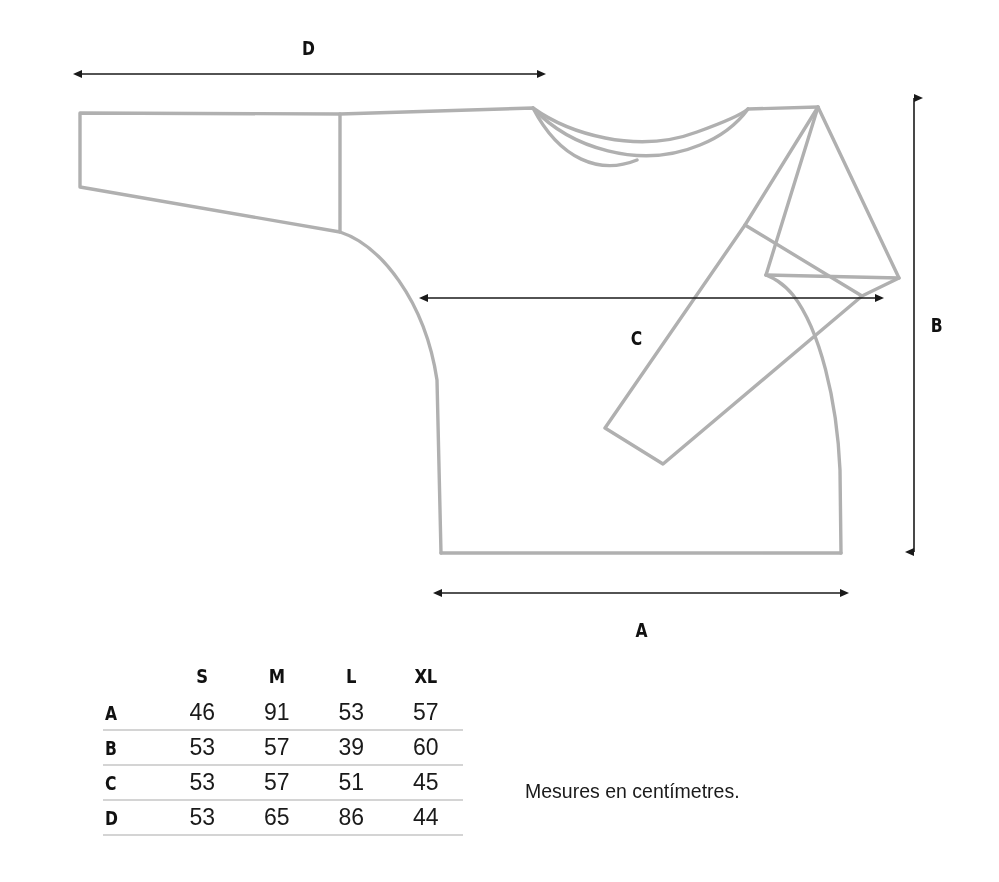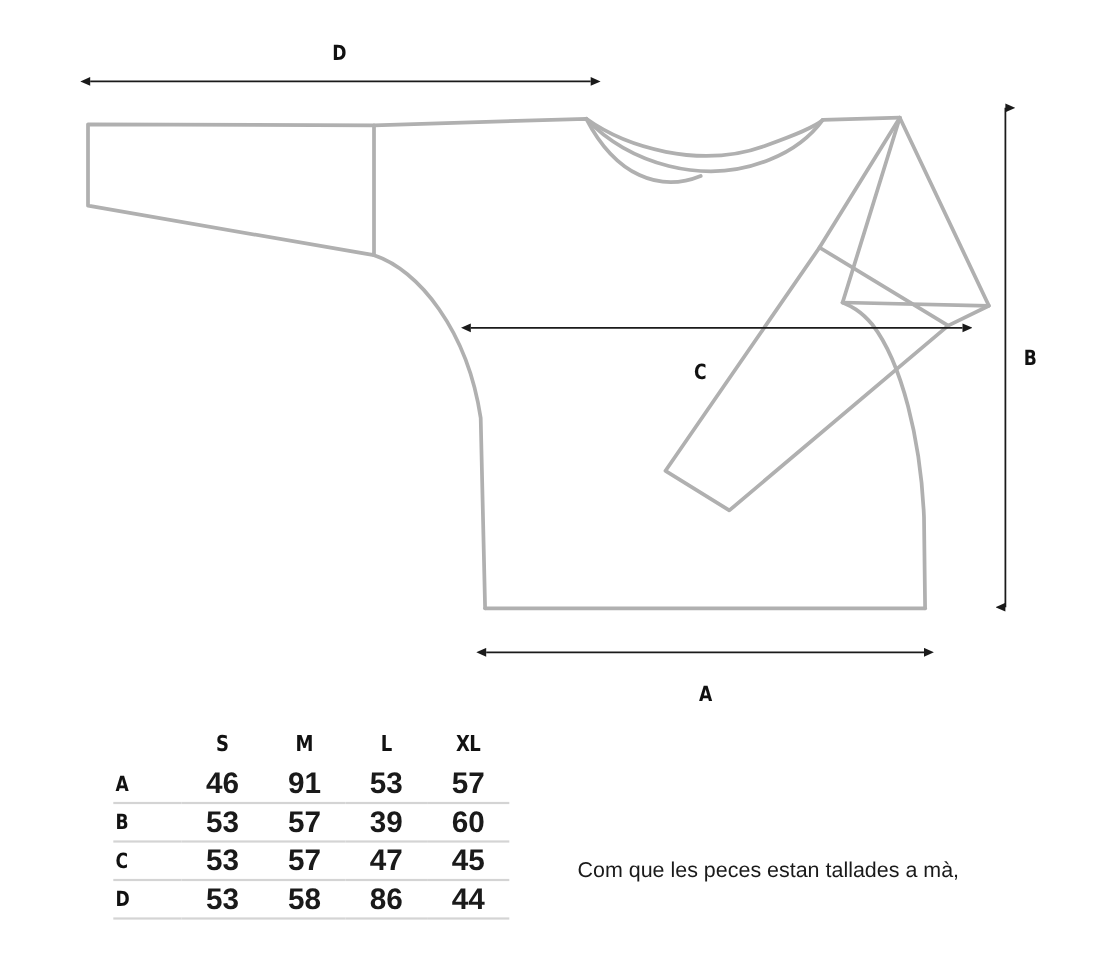--- a/index.html
+++ b/index.html
@@ -81,22 +81,22 @@
     text-align: left;
     padding-left: 2px;
   }
   table.size-table td.row-head span {
     display: inline-block;
     transform: scaleX(0.82);
     transform-origin: left center;
   }
   table.size-table td.val {
     font-family: "Liberation Sans", sans-serif;
-    font-weight: 700;
-    font-size: 27px;
+    font-weight: 400;
+    font-size: 23px;
     color: #1a1a1a;
   }
   table.size-table tbody tr {
     border-bottom: 2px solid #d4d4d4;
   }
   table.size-table tbody tr:first-child {
     border-top: none;
   }
   .notes {
     position: absolute;
@@ -212,34 +212,34 @@
           <td class="val">57</td>
           <td class="val">39</td>
           <td class="val">60</td>
         </tr>
         <tr>
           <td class="row-head">
             <span>C</span>
           </td>
           <td class="val">53</td>
           <td class="val">57</td>
-          <td class="val">47</td>
+          <td class="val">51</td>
           <td class="val">45</td>
         </tr>
         <tr>
           <td class="row-head">
             <span>D</span>
           </td>
           <td class="val">53</td>
-          <td class="val">58</td>
+          <td class="val">65</td>
           <td class="val">86</td>
           <td class="val">44</td>
         </tr>
       </tbody>
     </table>
   </div>
 
   <div class="notes">
-    <p>Com que les peces estan tallades a mà,</p>
+    <p>Mesures en centímetres.</p>
     
   </div>
 
 </div>
 
 </body></html>

